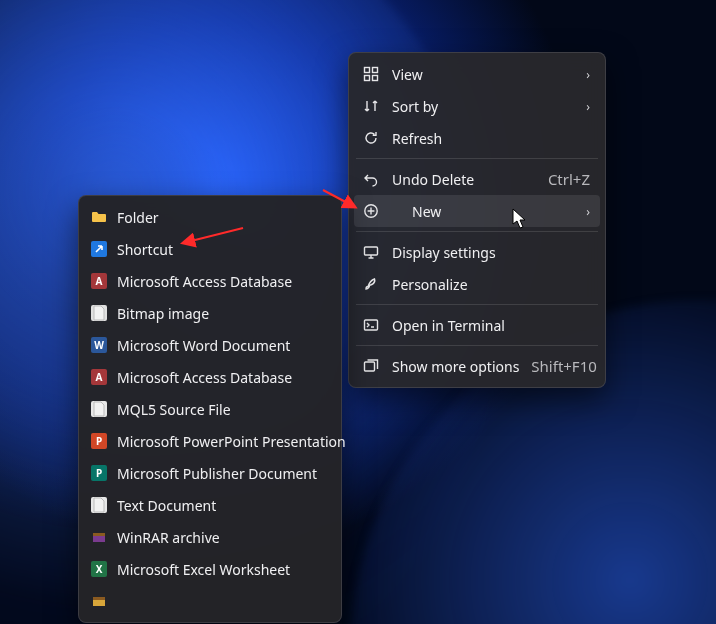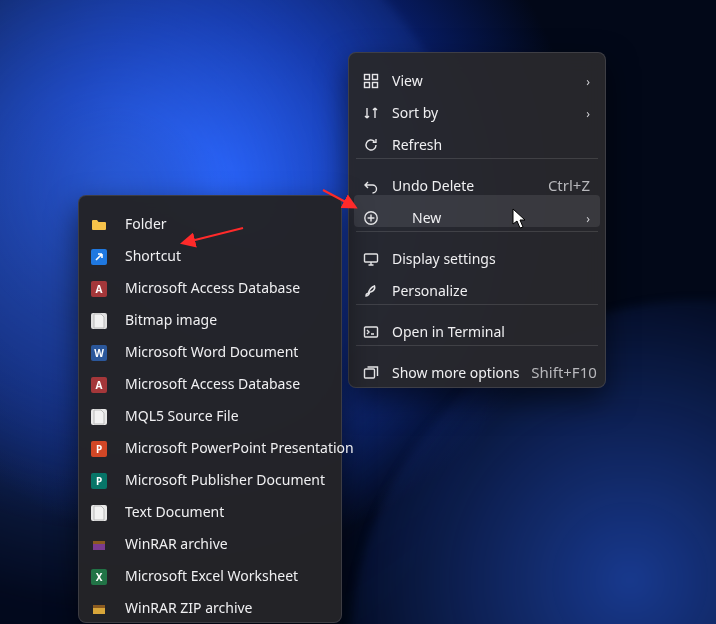--- a/index.html
+++ b/index.html
@@ -36,21 +36,21 @@
     background: rgba(40,40,44,0.96);
     border: 1px solid rgba(120,120,130,0.3);
     border-radius: 8px;
     box-shadow: 0 12px 30px rgba(0,0,0,0.55);
     padding: 5px;
     backdrop-filter: blur(10px);
     z-index: 10;
   }
   .menu-item {
     display: flex;
-    align-items: flex-end;
+    align-items: center;
     height: 32px;
     padding: 0 10px 0 8px;
     border-radius: 4px;
     gap: 12px;
     white-space: nowrap;
     cursor: default;
   }
   .menu-item.hover { background: rgba(255,255,255,0.09); gap: 32px; }
   .menu-ico {
     width: 18px; height: 18px;
@@ -65,21 +65,21 @@
   .menu hr {
     border:none; border-top:1px solid rgba(255,255,255,0.12);
     margin: 4px 2px;
   }
 
   
   #ctx-main { left: 348px; top: 52px; width: 258px; }
 
   
   #ctx-sub { left: 78px; top: 195px; width: 264px; padding:5px 4px; background: rgba(36,36,40,0.98); }
-  #ctx-sub .menu-item { height: 32px; gap:18px; }
+  #ctx-sub .menu-item { height: 32px; gap:10px; }
   .fileico {
     width:16px; height:16px; border-radius:2px;
     display:flex; align-items:center; justify-content:center;
     font-size:10px; font-weight:700; color:#fff; flex-shrink:0;
     background:#7a7a7a;
   }
 
   
   .arrow {
     position:absolute; z-index:30;
@@ -273,21 +273,20 @@
       <span class="fileico" style="background: rgb(33, 115, 70);">X</span>
       <span class="menu-label">Microsoft Excel Worksheet</span>
     </div>
     <div class="menu-item">
       <span class="fileico" style="background: none;">
         <svg width="14" height="14" viewBox="0 0 14 14">
           <rect x="1" y="3" width="12" height="9" fill="#d8a63a"></rect>
           <rect x="1" y="3" width="12" height="3" fill="#8a5a20"></rect>
         </svg>
       </span>
-      <span class="menu-label">WinRAR ZIP archive</span>
     </div>
   </div>
 
 <svg class="arrow" style="left:0;top:0" width="716" height="624">
   <defs>
     <marker id="ah" viewBox="0 0 10 10" refX="8" refY="5" markerWidth="7" markerHeight="7" orient="auto">
       <path d="M0 0L10 5L0 10z" fill="#ff2a2a"></path>
     </marker>
   </defs>
   <line x1="323" y1="190" x2="355" y2="207" stroke="#ff2a2a" stroke-width="2.2" marker-end="url(#ah)"></line>

